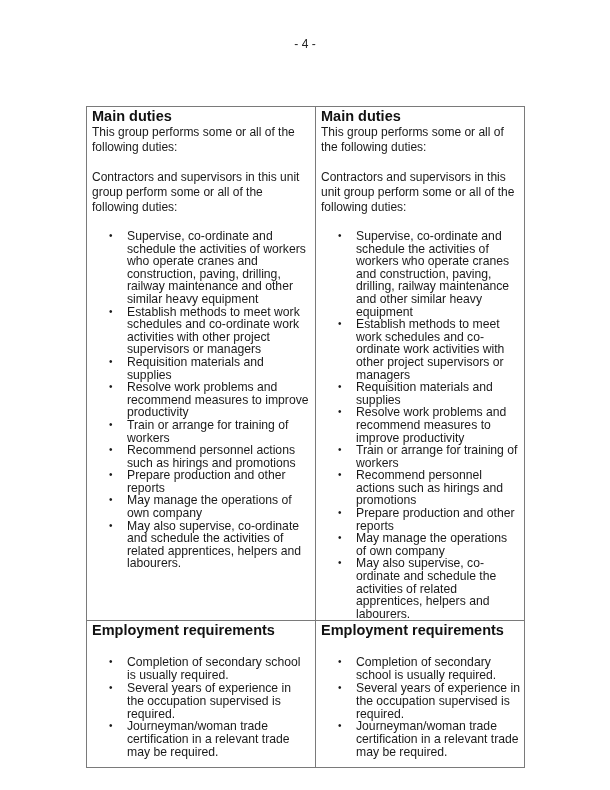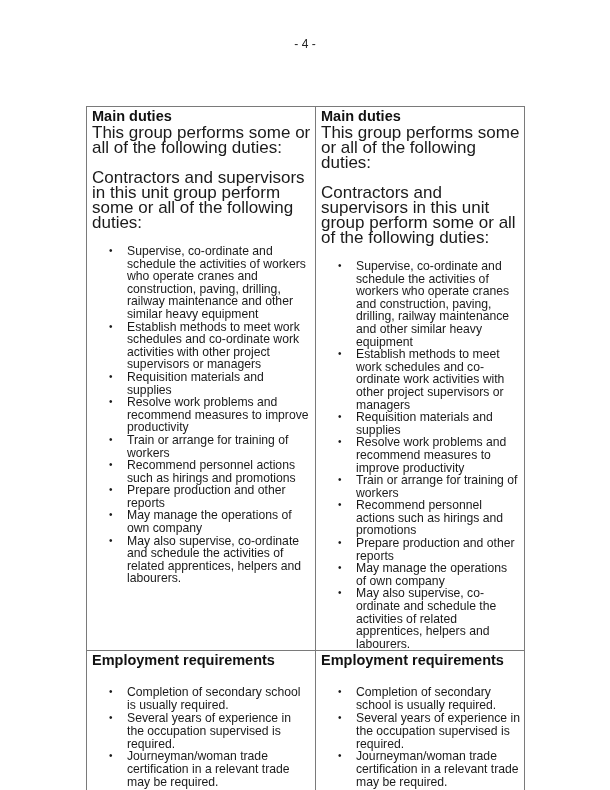--- a/index.html
+++ b/index.html
@@ -7,21 +7,21 @@
          font-family: "Liberation Sans", sans-serif; color: #1a1a1a; }
   .page-number { position: absolute; top: 37px; left: 0; width: 610px; text-align: center;
                  font-size: 12px; color: #222; }
   table.doc-table { position: absolute; left: 86px; top: 74px; width: 439px;
                     border-collapse: collapse; table-layout: fixed; margin-top: 32px; }
   table.doc-table td { border: 1px solid #7a7a7a; vertical-align: top; padding: 0 4px 0 5px; }
   td.col-left { width: 219px; }
   tr.row-duties td { height: 478px; }
   tr.row-reqs td { height: 146px; }
   .cell-heading { font-weight: bold; font-size: 14.5px; line-height: 17px; margin-top: 1px; color: #111; }
-  .para { font-size: 17px; line-height: 15px; margin: 0; }
+  .para { font-size: 12px; line-height: 15px; margin: 0; }
   .gap { height: 15px; }
   ul.bullets { margin: 0; padding: 0; list-style: none; }
   ul.bullets li { position: relative; padding-left: 35px; font-size: 12.2px; line-height: 12.6px; }
   ul.bullets li .bullet { position: absolute; left: 17px; top: 0; font-size: 10px; }
   ul.duties { margin-top: 15px; }
   ul.reqs { margin-top: 17px; }
   ul.reqs li { line-height: 12.8px; }
 </style>
 </head>
 <body>

